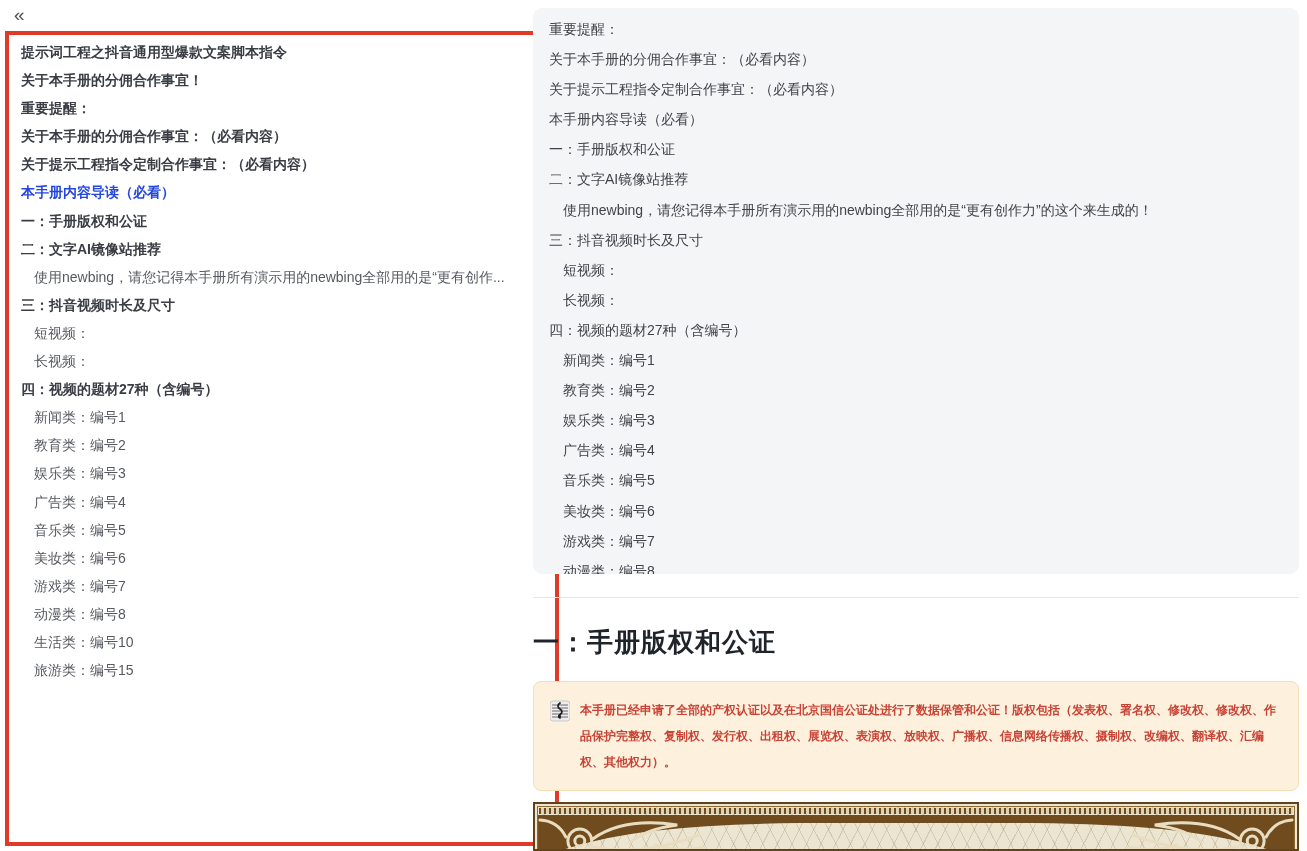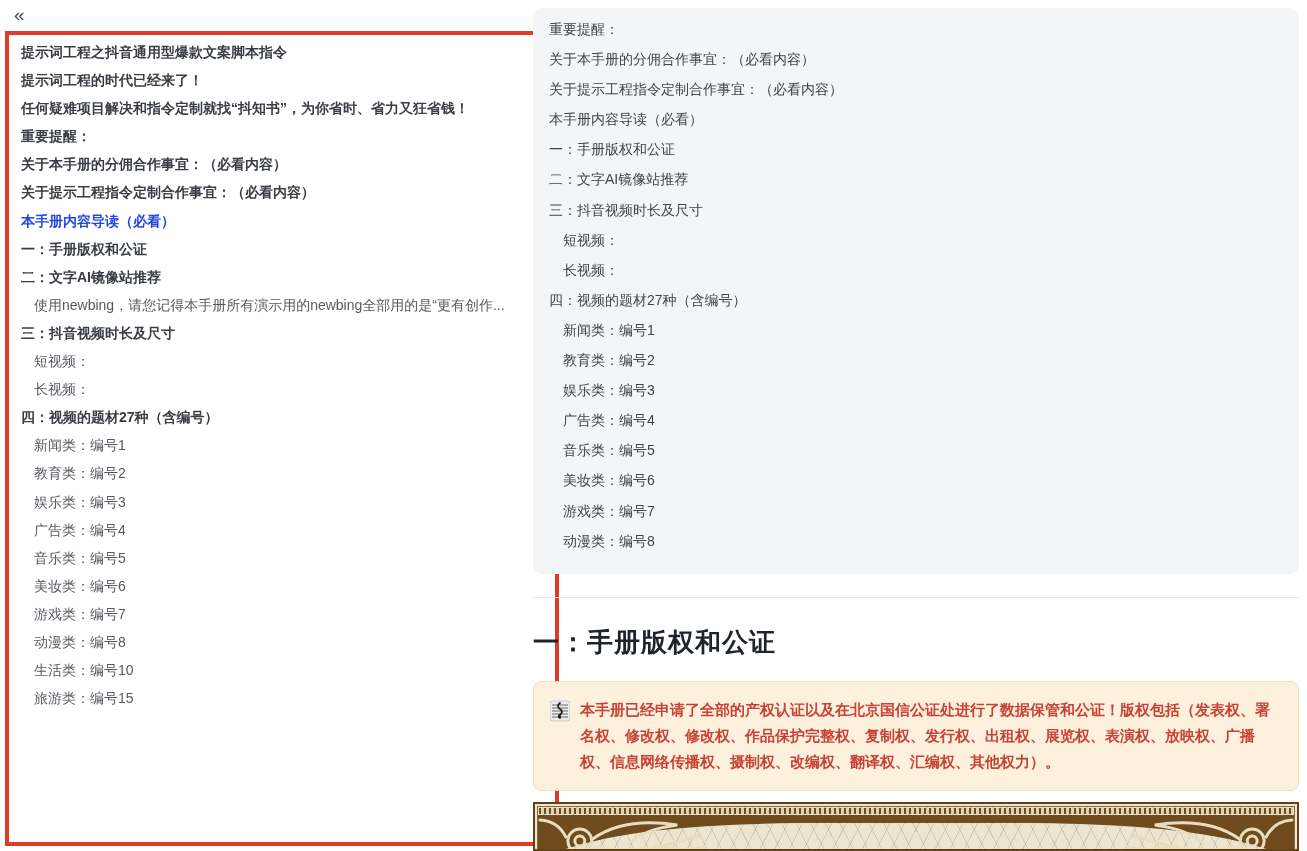--- a/index.html
+++ b/index.html
@@ -26,21 +26,21 @@
   .ov-line.sub { padding-left:14px; }
 
   .divider { border:none; border-top:1px solid #e7e7e9; margin:23px 0 0 0; }
 
   .section-title { margin-top:24px; font-size:26px; line-height:40px; font-weight:bold;
     color:#1f242b; letter-spacing:1px; }
 
   .callout { margin-top:19px; background:#fdf0dd; border:1px solid #f6ddb4; border-radius:8px;
     padding:15px 18px 15px 16px; display:flex; align-items:flex-start; }
   .callout-icon { flex:0 0 auto; width:20px; height:22px; margin:3px 10px 0 0; }
-  .callout-text { font-size:15px; line-height:26px; font-weight:bold; color:#c84335; }
+  .callout-text { font-size:12px; line-height:26px; font-weight:bold; color:#c84335; }
 
   
   .certificate { margin-top:11px; height:49px; border:2px solid #63421a; background:#ece5d1;
     padding:2px; overflow:hidden; }
   .cert-frame { position:relative; height:200px; border:1px solid #8a6a33;
     background-color:#ece5d1;
     background-image:
       repeating-linear-gradient(63deg, rgba(140,125,85,.25) 0 1px, transparent 1px 13px),
       repeating-linear-gradient(-63deg, rgba(140,125,85,.25) 0 1px, transparent 1px 13px);
     overflow:hidden; }
@@ -50,22 +50,21 @@
 </style>
 </head>
 <body>
 
 <div class="app">
 
   <div class="collapse-btn">«</div>
 
   <div class="sidebar" id="toc">
       <div class="toc-item bold">提示词工程之抖音通用型爆款文案脚本指令</div>
-      <div class="toc-item bold">提示词工程的时代已经来了！</div>
-      <div class="toc-item bold">任何疑难项目解决和指令定制就找“抖知书”，为你省时、省力又狂省钱！</div>
+      <div class="toc-item bold">关于本手册的分佣合作事宜！</div>
       <div class="toc-item bold">重要提醒：</div>
       <div class="toc-item bold">关于本手册的分佣合作事宜：（必看内容）</div>
       <div class="toc-item bold">关于提示工程指令定制合作事宜：（必看内容）</div>
       <div class="toc-item active">本手册内容导读（必看）</div>
       <div class="toc-item bold">一：手册版权和公证</div>
       <div class="toc-item bold">二：文字AI镜像站推荐</div>
       <div class="toc-item sub">使用newbing，请您记得本手册所有演示用的newbing全部用的是“更有创作...</div>
       <div class="toc-item bold">三：抖音视频时长及尺寸</div>
       <div class="toc-item sub">短视频：</div>
       <div class="toc-item sub">长视频：</div>
@@ -84,20 +83,21 @@
 
   <div class="main">
 
     <div class="overview" id="overview">
         <div class="ov-line">重要提醒：</div>
         <div class="ov-line">关于本手册的分佣合作事宜：（必看内容）</div>
         <div class="ov-line">关于提示工程指令定制合作事宜：（必看内容）</div>
         <div class="ov-line">本手册内容导读（必看）</div>
         <div class="ov-line">一：手册版权和公证</div>
         <div class="ov-line">二：文字AI镜像站推荐</div>
+        <div class="ov-line sub">使用newbing，请您记得本手册所有演示用的newbing全部用的是“更有创作力”的这个来生成的！</div>
         <div class="ov-line">三：抖音视频时长及尺寸</div>
         <div class="ov-line sub">短视频：</div>
         <div class="ov-line sub">长视频：</div>
         <div class="ov-line">四：视频的题材27种（含编号）</div>
         <div class="ov-line sub">新闻类：编号1</div>
         <div class="ov-line sub">教育类：编号2</div>
         <div class="ov-line sub">娱乐类：编号3</div>
         <div class="ov-line sub">广告类：编号4</div>
         <div class="ov-line sub">音乐类：编号5</div>
         <div class="ov-line sub">美妆类：编号6</div>

